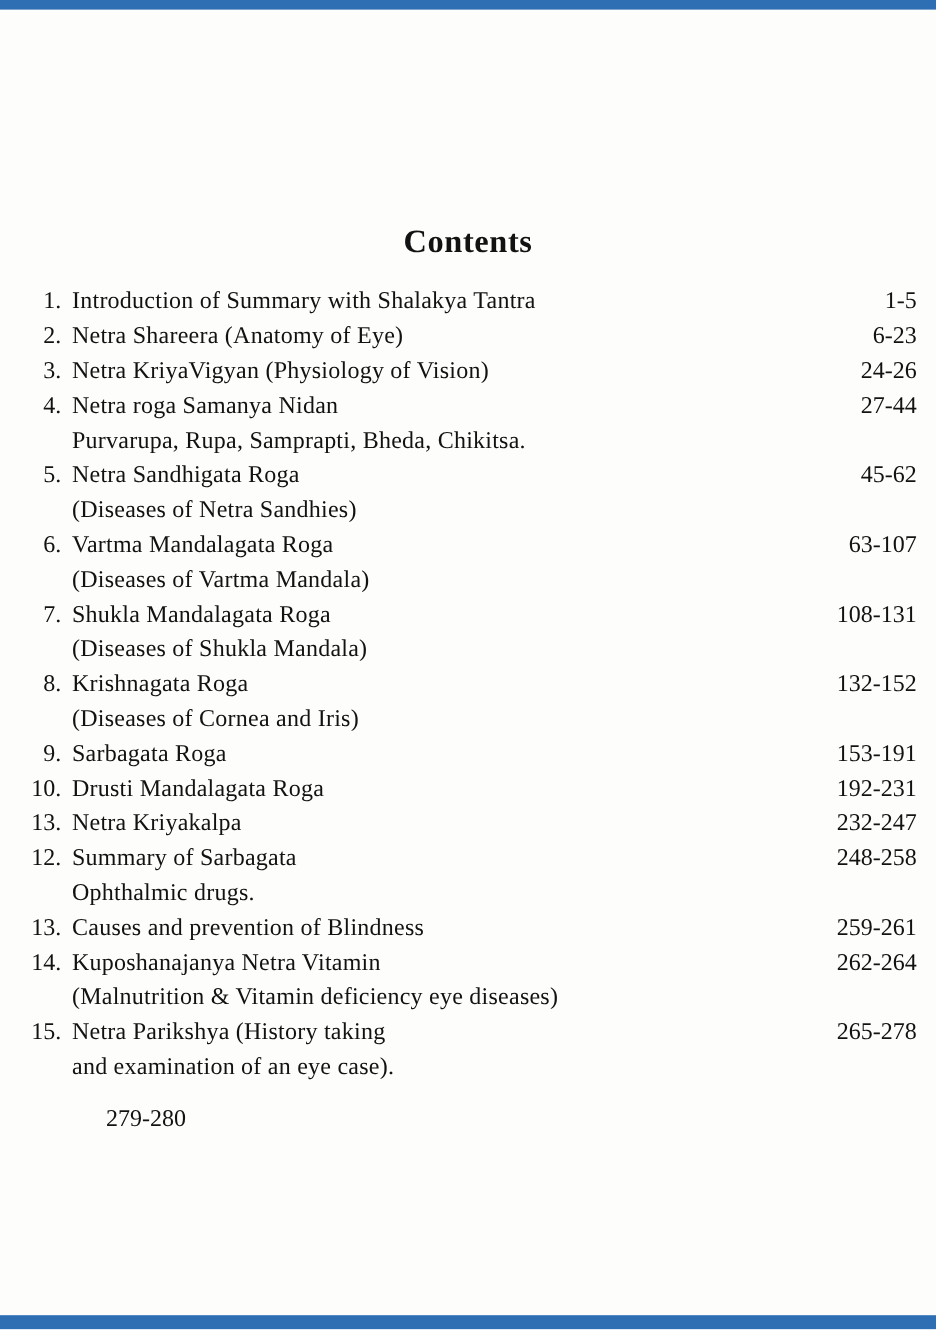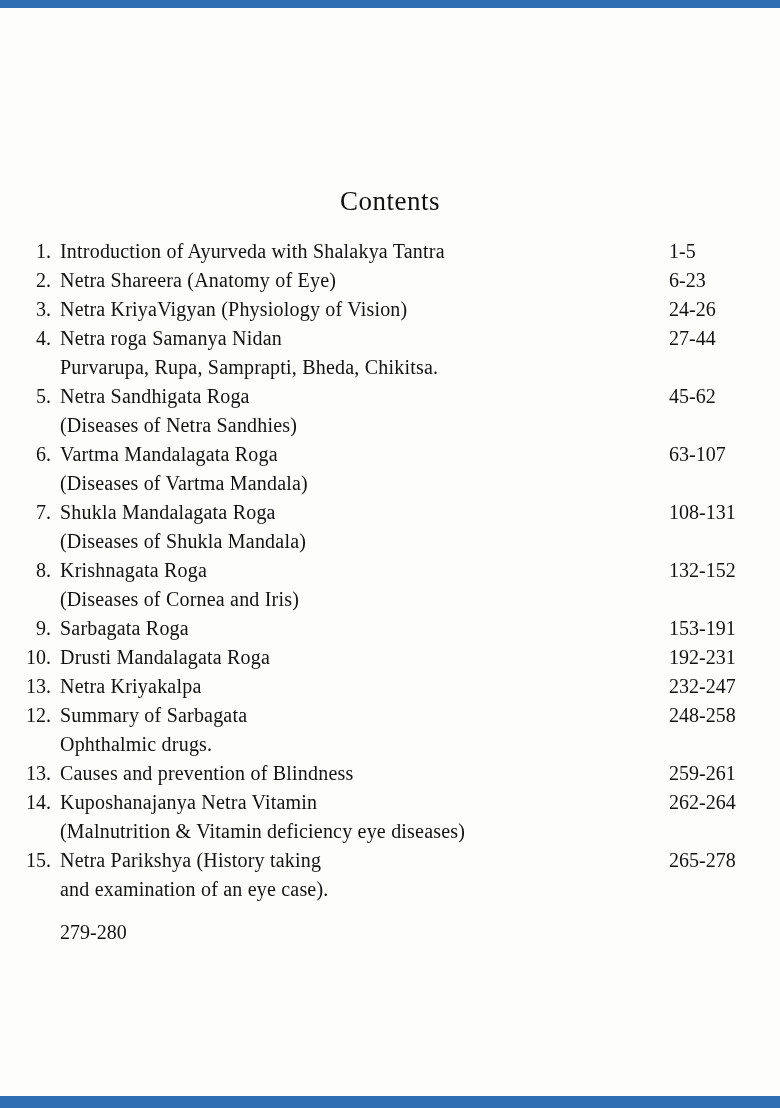--- a/index.html
+++ b/index.html
@@ -25,21 +25,21 @@
   .scan-bar.top { top: 0; height: 8px; }
   .scan-bar.bottom { bottom: 0; height: 12px; }
 
   .title {
     position: absolute;
     top: 186px;
     left: 0;
     width: 100%;
     text-align: center;
     font-size: 27px;
-    font-weight: normal;
+    font-weight: bold;
     letter-spacing: 0.5px;
     margin: 0;
   }
 
   .toc {
     position: absolute;
     top: 237px;
     left: 24px;
     right: 16px;
   }
@@ -56,37 +56,37 @@
     text-align: right;
     padding-right: 9px;
   }
   .text {
     flex: 1;
     letter-spacing: 0.2px;
   }
   .pages {
     flex: none;
     width: 95px;
-    text-align: left;
+    text-align: right;
   }
 </style>
 </head>
 <body>
 
 <div class="page">
   <div class="scan-bar top" style="background: rgb(46, 111, 180);"></div>
   <div class="scan-bar bottom" style="background: rgb(46, 111, 180);"></div>
 
   <h1 class="title">Contents</h1>
 
   <div class="toc">
       <div class="item">
         <div class="row">
     <span class="num">1.</span>
-    <span class="text">Introduction of Ayurveda with Shalakya Tantra</span>
+    <span class="text">Introduction of Summary with Shalakya Tantra</span>
     <span class="pages">1-5</span>
   </div>
       </div>
       <div class="item">
         <div class="row">
     <span class="num">2.</span>
     <span class="text">Netra Shareera (Anatomy of Eye)</span>
     <span class="pages">6-23</span>
   </div>
       </div>

